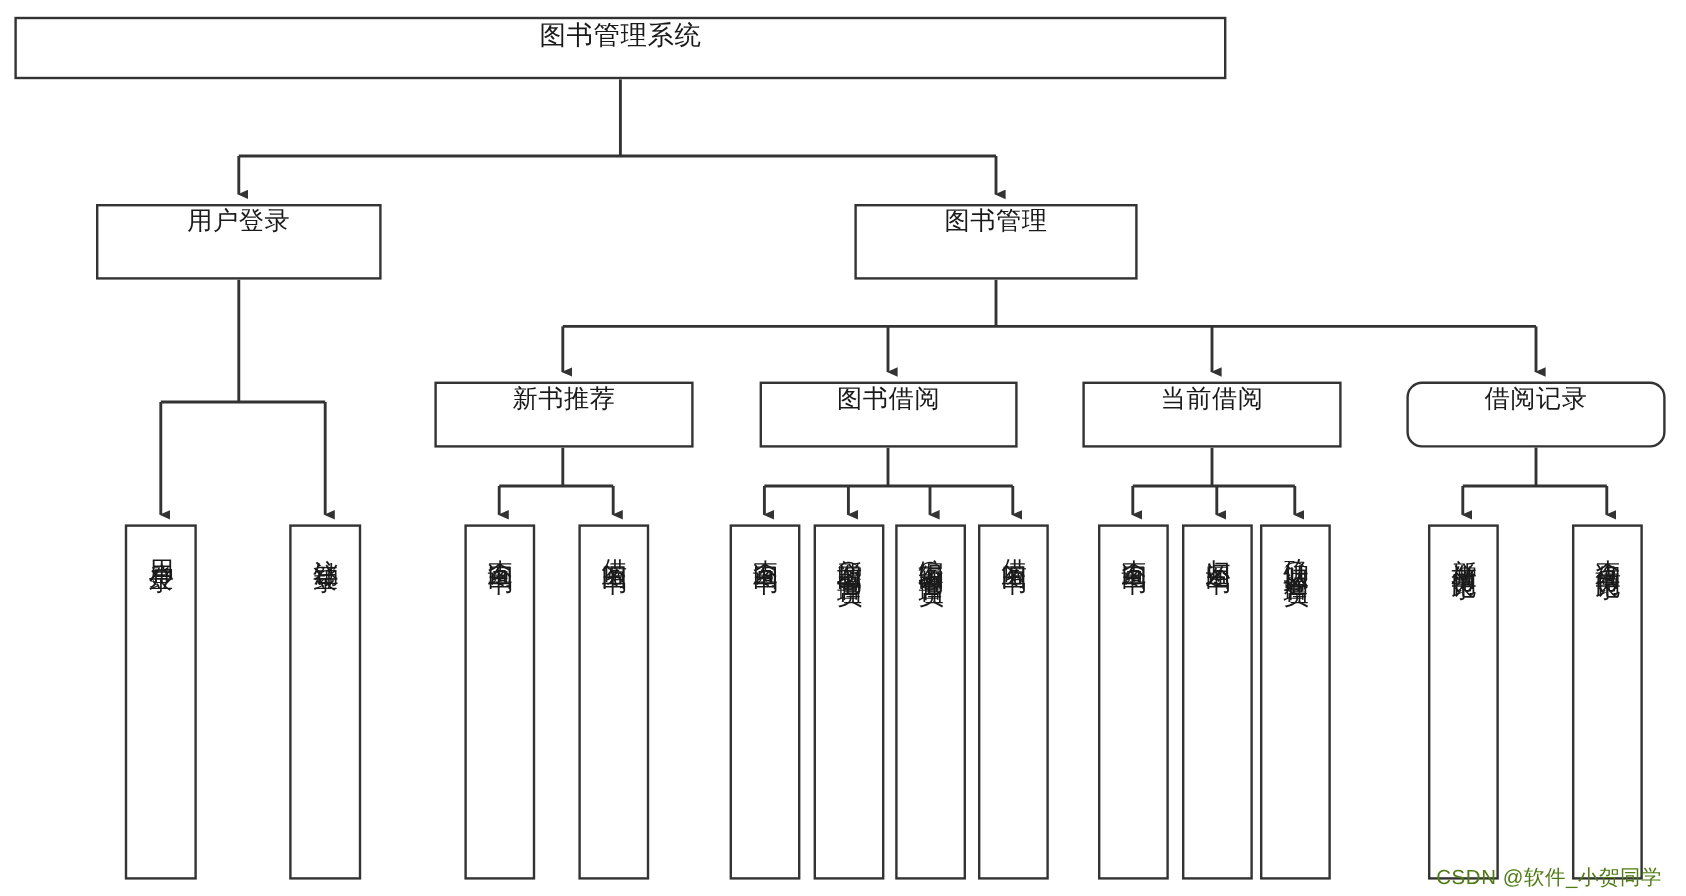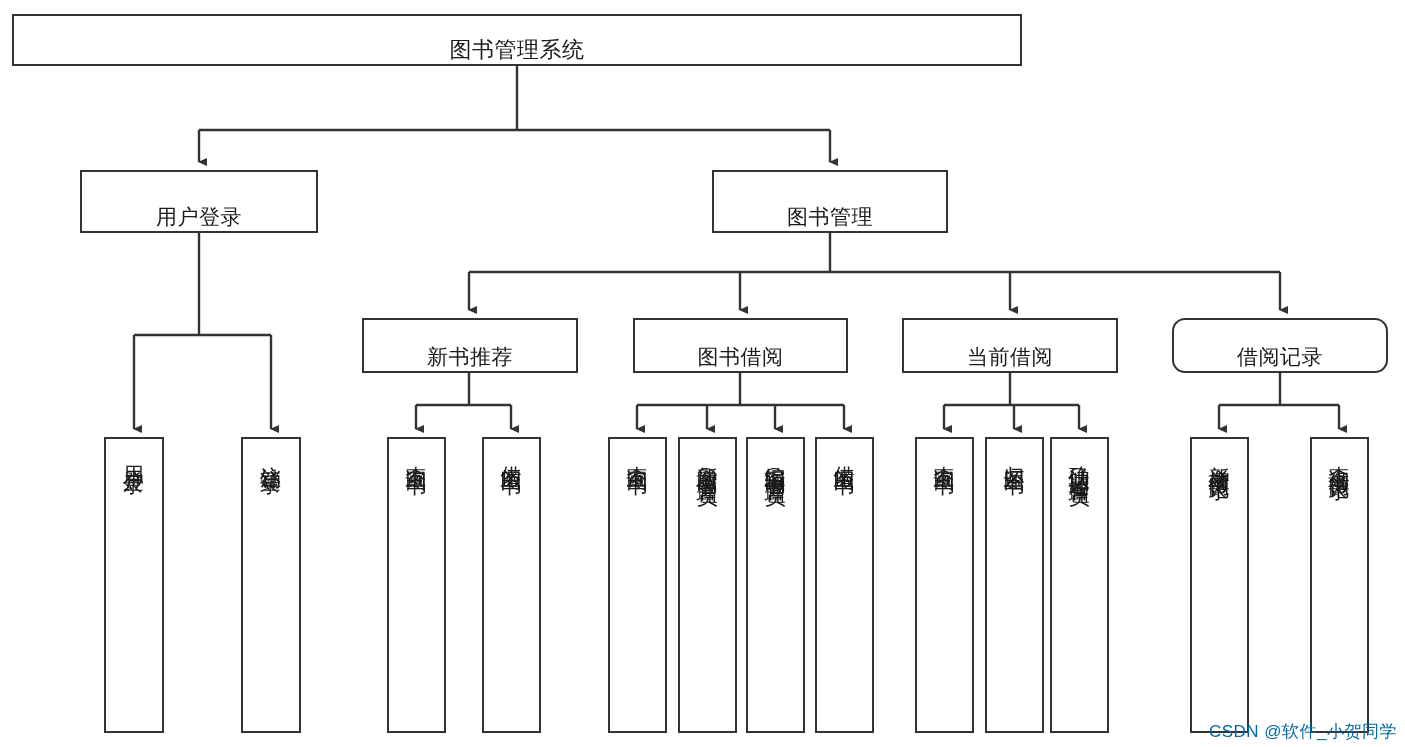--- a/index.html
+++ b/index.html
@@ -22,21 +22,21 @@
     width:1405px; height:747px;
     pointer-events:none;
   }
   
   .node{
     position:absolute;
     box-sizing:border-box;
     background:#ffffff;
     border:2px solid #333333;
     display:flex;
-    align-items:flex-end;
+    align-items:flex-start;
     justify-content:center;
     color:#1a1a1a;
   }
   .node-label{
     display:block;
     text-align:center;
     line-height:1.28;
     letter-spacing:0.5px;
     color:#1a1a1a;
   }
@@ -56,24 +56,24 @@
     writing-mode:vertical-rl;
     text-orientation:upright;
     font-size:21px;
     line-height:1;
     letter-spacing:3px;
     white-space:nowrap;
   }
   
   #watermark{
     position:absolute;
-    right:8px;
+    right:20px;
     bottom:4px;
     font-size:17px;
-    color:#0369a1;
+    color:#4d7c0f;
     letter-spacing:0.5px;
     white-space:nowrap;
     user-select:none;
   }
 </style>
 </head>
 <body>
 
 <div id="canvas">
 

